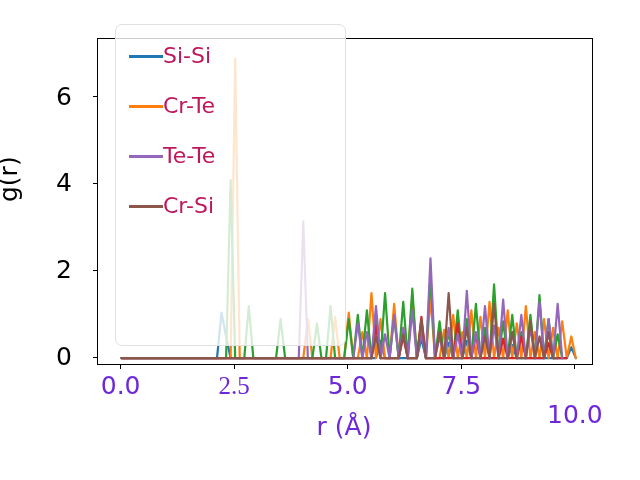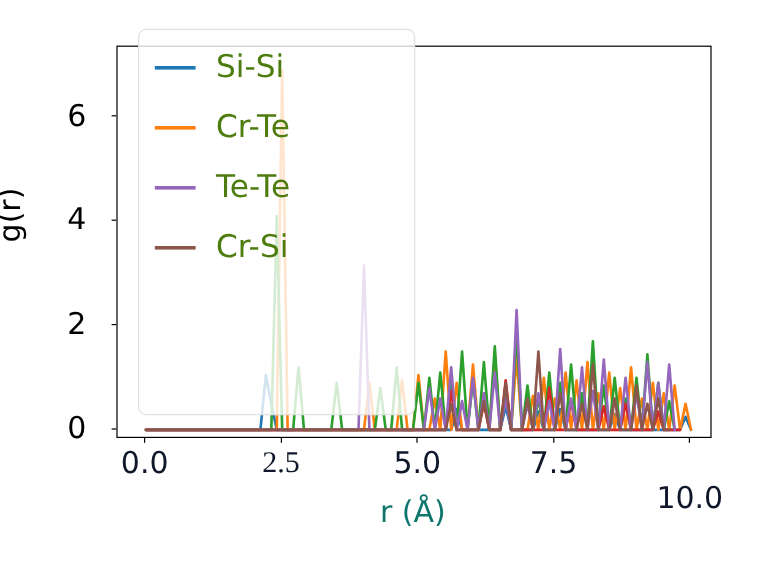--- a/index.html
+++ b/index.html
@@ -8,41 +8,41 @@
   #fig{position:relative;width:640px;height:480px;background:#ffffff;}
 
   
   #plot-area{position:absolute;left:97px;top:38px;width:496px;height:327px;
              border:1.3px solid #000;box-sizing:border-box;background:transparent;}
   #plot-svg{position:absolute;left:0;top:0;width:496px;height:327px;display:block;}
 
   
   .xtick{position:absolute;width:1.3px;height:4px;background:#000;top:365px;}
   .ytick{position:absolute;height:1.3px;width:4px;background:#000;left:93px;}
-  .xticklabel{position:absolute;top:371px;font-size:25px;color:#0f172a;
+  .xticklabel{position:absolute;top:371px;font-size:25px;color:#6d28d9;
               text-align:right;transform:translateX(-50%);white-space:nowrap;
               line-height:30px;}
   .yticklabel{position:absolute;right:568px;font-size:25px;color:#000;
               text-align:right;transform:translateY(-50%);white-space:nowrap;
               line-height:30px;}
 
   
   #xlabel{position:absolute;left:0;top:412px;width:640px;text-align:center;
-          font-size:25px;color:#0f766e;}
+          font-size:25px;color:#6d28d9;}
   #xlabel span{margin-left:48px;}
   #ylabel{position:absolute;left:-6px;top:202px;font-size:25px;color:#000;
           transform:rotate(-90deg);transform-origin:left top;white-space:nowrap;}
 
   
   #legend{position:absolute;left:115px;top:24px;width:231px;height:322px;
           background:rgba(255,255,255,0.80);border:1px solid #e1e1e1;
           border-radius:7px;box-sizing:border-box;padding:6px 0 0 0;z-index:5;}
   .legend-row{display:flex;align-items:center;height:50px;padding-left:13px;}
   .legend-swatch{width:34px;height:0;border-top:3.2px solid #000;flex:0 0 34px;}
-  .legend-label{font-size:26px;color:#4d7c0f;margin-left:17px;line-height:1;
+  .legend-label{font-size:22px;color:#be185d;line-height:1;
                 white-space:nowrap;}
 </style>
 </head>
 <body>
 
 <div id="fig">
 
   <div id="plot-area">
     <svg id="plot-svg" viewBox="0 0 496 327" preserveAspectRatio="none">
         <path d="M23.62,319.18L28.16,319.18L32.70,319.18L37.25,319.18L41.79,319.18L46.33,319.18L50.87,319.18L55.41,319.18L59.96,319.18L64.50,319.18L69.04,319.18L73.58,319.18L78.12,319.18L82.67,319.18L87.21,319.18L91.75,319.18L96.29,319.18L100.84,319.18L105.38,319.18L109.92,319.18L114.46,319.18L119.00,319.18L123.55,273.59L128.09,297.47L132.63,319.18L137.17,319.18L141.71,319.18L146.26,319.18L150.80,319.18L155.34,319.18L159.88,319.18L164.42,319.18L168.97,319.18L173.51,319.18L178.05,319.18L182.59,319.18L187.14,319.18L191.68,319.18L196.22,319.18L200.76,319.18L205.30,319.18L209.85,319.18L214.39,319.18L218.93,319.18L223.47,319.18L228.01,319.18L232.56,319.18L237.10,319.18L241.64,319.18L246.18,319.18L250.73,319.18L255.27,319.18L259.81,319.18L264.35,319.18L268.89,319.18L273.44,319.18L277.98,319.18L282.52,301.81L287.06,319.18L291.60,319.18L296.15,319.18L300.69,319.18L305.23,319.18L309.77,319.18L314.32,319.18L318.86,319.18L323.40,299.64L327.94,319.18L332.48,319.18L337.03,319.18L341.57,319.18L346.11,319.18L350.65,303.98L355.19,319.18L359.74,319.18L364.28,319.18L368.82,301.81L373.36,319.18L377.90,319.18L382.45,319.18L386.99,319.18L391.53,319.18L396.07,319.18L400.62,319.18L405.16,319.18L409.70,319.18L414.24,306.16L418.78,319.18L423.33,319.18L427.87,319.18L432.41,319.18L436.95,319.18L441.49,319.18L446.04,319.18L450.58,319.18L455.12,319.18L459.66,319.18L464.21,319.18L468.75,319.18L473.29,308.33L477.83,319.18" fill="none" stroke="#1f77b4" stroke-width="2.2" stroke-linejoin="round" stroke-linecap="round" vector-effect="non-scaling-stroke"></path>

